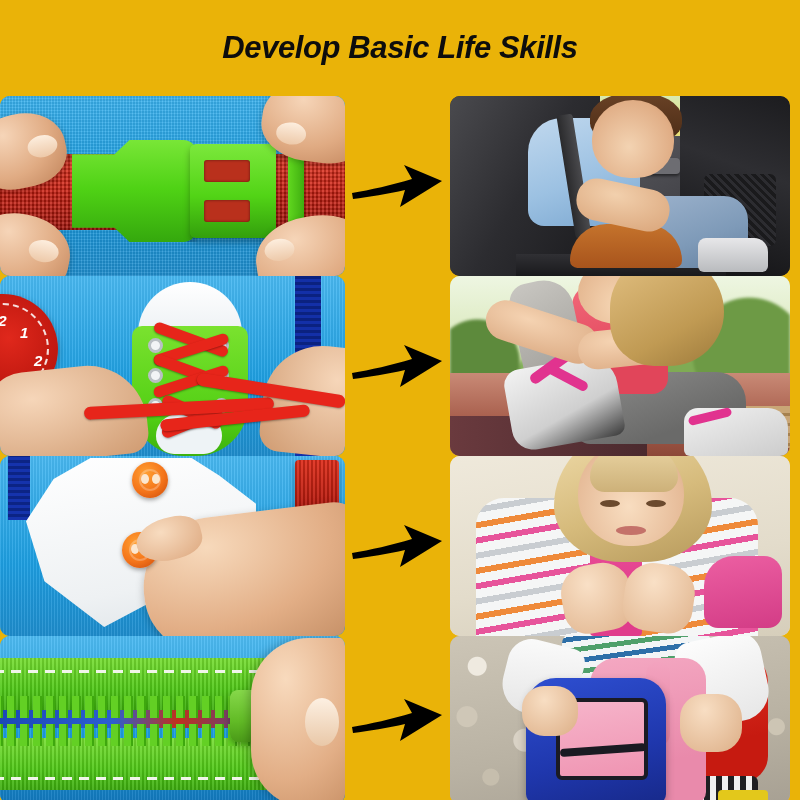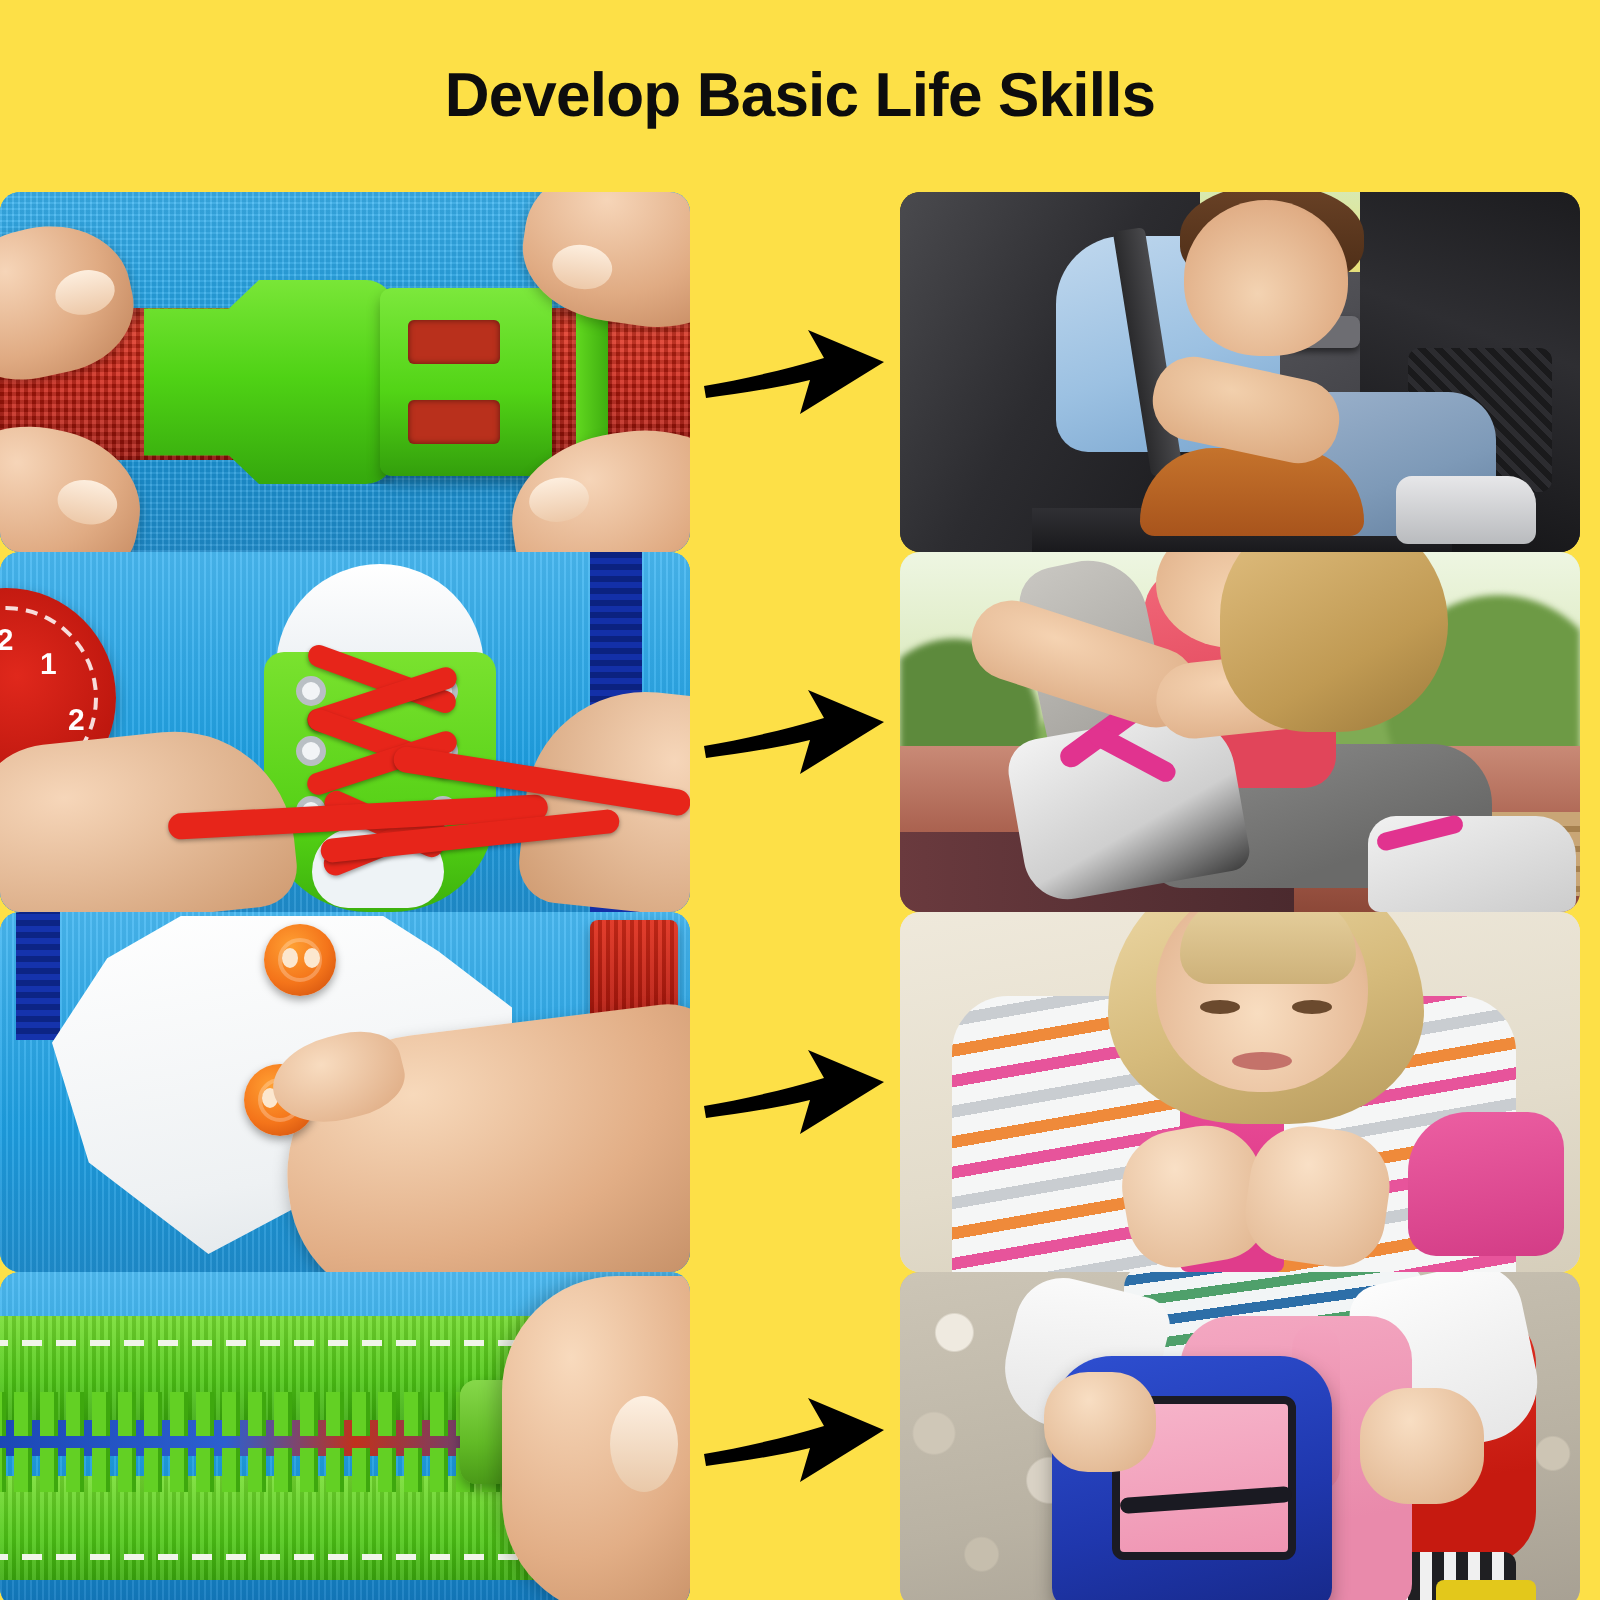--- a/index.html
+++ b/index.html
@@ -1,19 +1,19 @@
 <!DOCTYPE html>
 <html><head>
 <meta charset="utf-8">
 <style>
   * { margin:0; padding:0; box-sizing:border-box; }
   html,body { width:800px; height:800px; background:#ffffff; overflow:hidden; }
   body { font-family:"Liberation Sans", sans-serif; }
 
-  .page { position:relative; width:800px; height:800px; background:#fde047; }
+  .page { position:relative; width:800px; height:800px; background:#eab308;font-style:italic; }
 
   
   .title {
     position:absolute; top:30px; left:0; width:800px;
     text-align:center;
     font-size:31px; font-weight:bold; letter-spacing:-0.4px;
     color:#0d0d0d;
     font-family:"Liberation Sans", sans-serif;
   }
 

